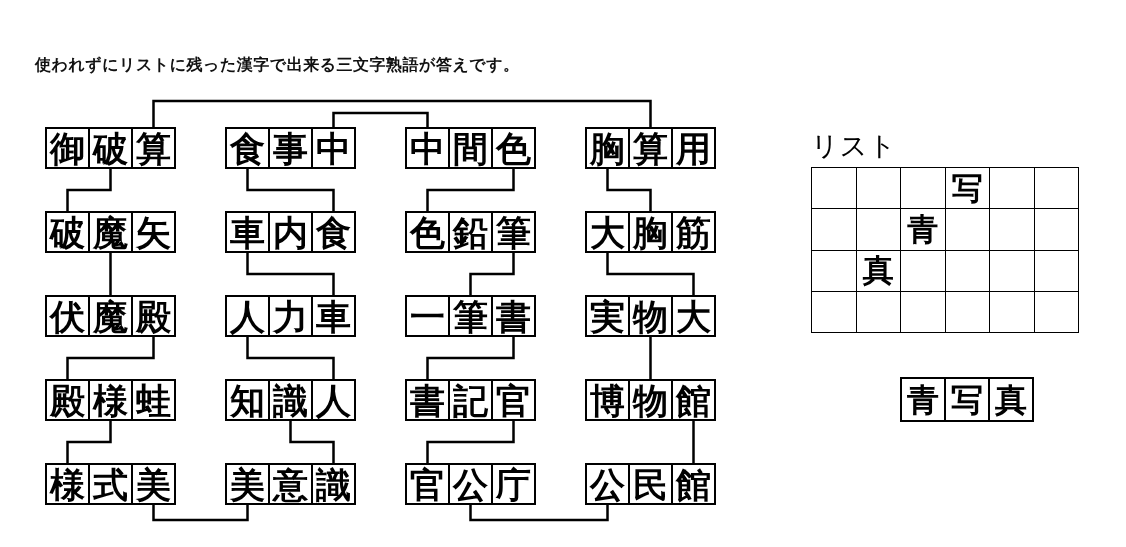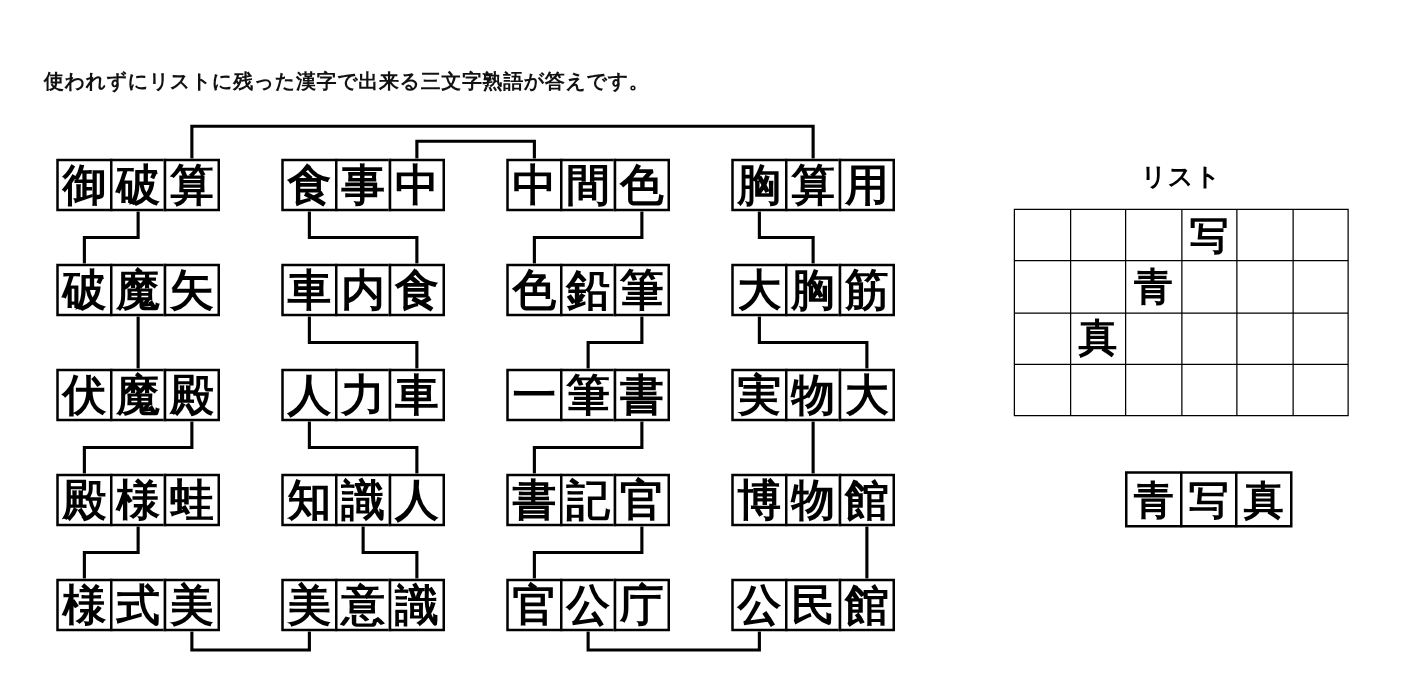--- a/index.html
+++ b/index.html
@@ -10,22 +10,22 @@
          font-weight:bold;font-size:16px;letter-spacing:.5px;color:#111;}
   .instr.l1{left:35px;top:13px;}
   .instr.l2{left:35px;top:55px;}
   svg.connectors{position:absolute;left:0;top:0;}
   svg.connectors polyline{fill:none;stroke:#000;stroke-width:2.5;}
   .wordbox{position:absolute;display:flex;background:#fff;}
   .wcell{width:45px;height:42px;box-sizing:border-box;border:2px solid #000;
          display:flex;align-items:center;justify-content:center;
          font-size:35px;font-weight:bold;line-height:1;background:#fff;}
   .wcell + .wcell{margin-left:-2px;}
-  .list-title{position:absolute;left:811px;top:128px;width:268px;text-align:center;
-              font-size:20px;font-weight:bold;letter-spacing:1px;}
+  .list-title{position:absolute;left:811px;top:128px;width:268px;text-align:left;
+              font-size:27px;font-weight:normal;letter-spacing:1px;}
   .list-grid{position:absolute;left:811px;top:167px;display:grid;
              grid-template-columns:repeat(6,43.5px);grid-auto-rows:40.25px;
              gap:1px;background:#000;padding:1px;width:max-content;}
   .lcell{background:#fff;display:flex;align-items:center;justify-content:center;
          font-size:31px;font-weight:bold;line-height:1;}
   .answerbox{position:absolute;left:900px;top:377px;display:flex;}
   .acell{width:46px;height:45px;box-sizing:border-box;border:2px solid #000;
          display:flex;align-items:center;justify-content:center;
          font-size:32px;font-weight:bold;line-height:1;background:#fff;}
   .acell + .acell{margin-left:-2px;}

